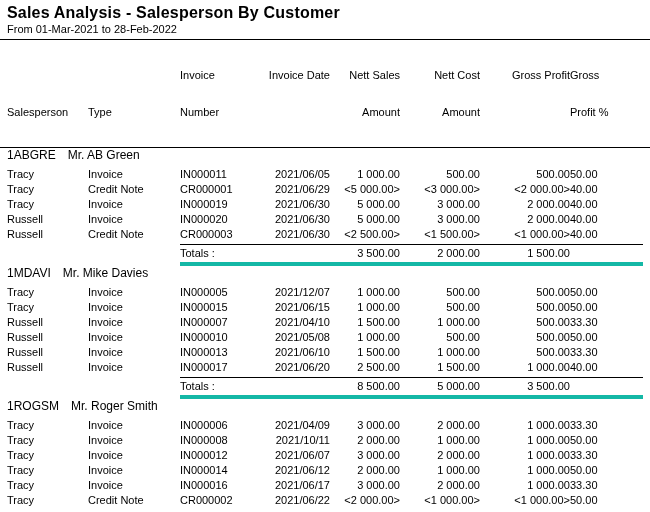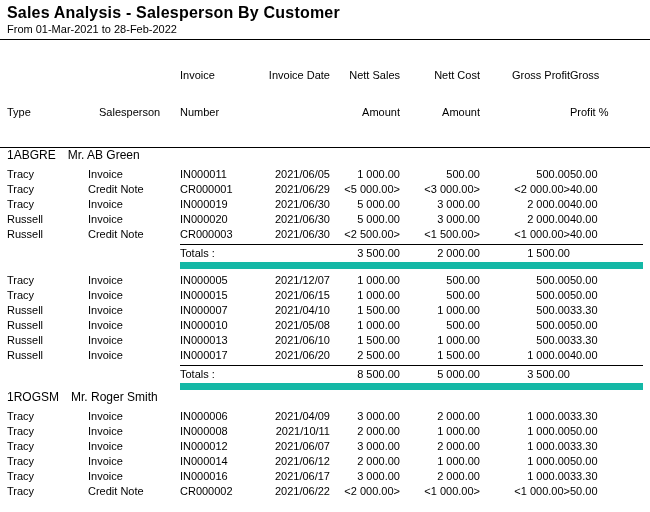--- a/index.html
+++ b/index.html
@@ -29,43 +29,43 @@
   .hline{display:block;height:13px;line-height:13px;}
   
   .group{margin-top:0;}
   .gheading{font-size:12px;height:15px;line-height:15px;}
   .gname{margin-left:12px;}
   .rows{margin-top:4px;}
   .drow{height:15px;line-height:15px;}
   
   .totals{
     margin:2px 0 0 173px;width:463px;
-    border-top:1px solid #000;border-bottom:7px solid #14b8a6;
+    border-top:1px solid #000;border-bottom:4px solid #14b8a6;
     padding:2px 0;line-height:13px;
   }
   .t-label{width:150px;}
 </style>
 </head>
 <body>
 
 <div class="report">
 
   <div class="title">Sales Analysis - Salesperson By Customer</div>
   <div class="subtitle">From 01-Mar-2021 to 28-Feb-2022</div>
 
   <div class="rule rule-top"></div>
 
   <div class="header row">
+    <div class="c c-sp">
+      <span class="hline"></span>
+      <span class="hline">Salesperson</span>
+    </div>
     <div class="c c-ty">
       <span class="hline"></span>
       <span class="hline">Type</span>
-    </div>
-    <div class="c c-sp">
-      <span class="hline"></span>
-      <span class="hline">Salesperson</span>
     </div>
     <div class="c c-inv">
       <span class="hline">Invoice</span>
       <span class="hline">Number</span>
     </div>
     <div class="c c-date">
       <span class="hline">Invoice Date</span>
       <span class="hline"></span>
     </div>
     <div class="c c-sales">
@@ -155,20 +155,23 @@
         <div class="totals row">
           <div class="c t-label">Totals :</div>
           <div class="c c-sales">3 500.00</div>
           <div class="c c-cost">2 000.00</div>
           <div class="c c-gp">1 500.00</div>
           <div class="c c-pct"></div>
         </div>
       </div>
 
       <div class="group">
+        <div class="gheading">
+          <span>1MDAVI</span><span class="gname">Mr. Mike Davies</span>
+        </div>
         <div class="rows">
 
             <div class="row drow">
               <div class="c c-sp">Tracy</div>
               <div class="c c-ty">Invoice</div>
               <div class="c c-inv">IN000005</div>
               <div class="c c-date">2021/12/07</div>
               <div class="c c-sales">1 000.00</div>
               <div class="c c-cost">500.00</div>
               <div class="c c-gp">500.00</div>

